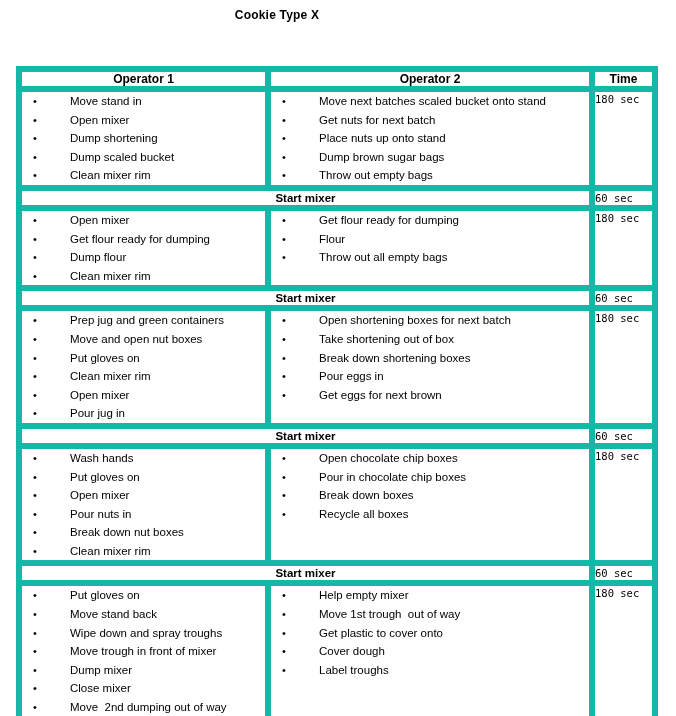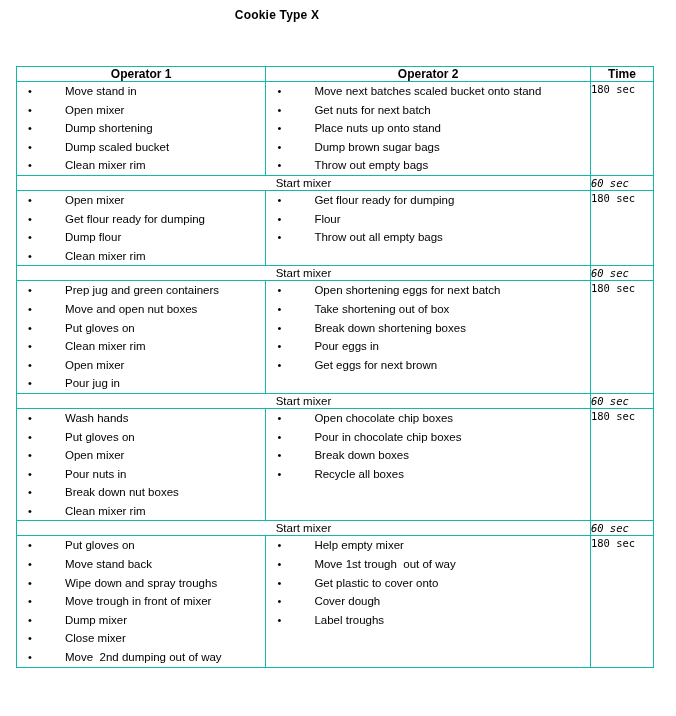--- a/index.html
+++ b/index.html
@@ -32,21 +32,21 @@
   }
   #sheet-table {
     position: absolute;
     top: 66px;
     left: 16px;
     width: 638px;
     border-collapse: collapse;
     table-layout: fixed;
   }
   #sheet-table td, #sheet-table th {
-    border: 1px solid #14b8a6;
+    border: 6px solid #14b8a6;
     padding: 0;
     vertical-align: top;
   }
   col.col-op1 { width: 249px; }
   col.col-op2 { width: 324px; }
   col.col-time { width: 63px; }
 
   .hdr-cell {
     text-align: center;
     font-size: 12px;
@@ -76,35 +76,35 @@
     top: 0;
     font-size: 11px;
     line-height: 18.6px;
   }
   .start-cell {
     text-align: center;
     font-size: 11.5px;
     line-height: 14px;
     padding: 3px 2px 4px 2px;
     vertical-align: middle;
+    font-weight: bold;
   }
   .time-cell {
     font-family: "DejaVu Sans Mono", monospace;
     font-size: 10.5px;
     line-height: 14px;
     padding: 5px 2px 4px 6px;
     white-space: pre;
     text-align: left;
     margin-top: 13px;
   }
   .time-cell.short {
     padding-top: 3px;
     padding-bottom: 4px;
     vertical-align: middle;
-    font-style: italic;
   }
 </style>
 </head>
 <body>
 
 <div id="page">
 
   <div id="doc-title">Cookie Type X</div>
 
   <table id="sheet-table">
@@ -174,21 +174,21 @@
               <li class="task-item"><span class="bullet">•</span><span>Prep jug and green containers</span></li>
               <li class="task-item"><span class="bullet">•</span><span>Move and open nut boxes</span></li>
               <li class="task-item"><span class="bullet">•</span><span>Put gloves on</span></li>
               <li class="task-item"><span class="bullet">•</span><span>Clean mixer rim</span></li>
               <li class="task-item"><span class="bullet">•</span><span>Open mixer</span></li>
               <li class="task-item"><span class="bullet">•</span><span>Pour jug in</span></li>
             </ul>
           </td>
           <td class="task-cell">
             <ul class="task-list">
-              <li class="task-item"><span class="bullet">•</span><span>Open shortening eggs for next batch</span></li>
+              <li class="task-item"><span class="bullet">•</span><span>Open shortening boxes for next batch</span></li>
               <li class="task-item"><span class="bullet">•</span><span>Take shortening out of box</span></li>
               <li class="task-item"><span class="bullet">•</span><span>Break down shortening boxes</span></li>
               <li class="task-item"><span class="bullet">•</span><span>Pour eggs in</span></li>
               <li class="task-item"><span class="bullet">•</span><span>Get eggs for next brown</span></li>
             </ul>
           </td>
           <td class="time-cell">180 sec</td>
         </tr>
         <tr>
           <td class="start-cell" colspan="2">Start mixer</td>

